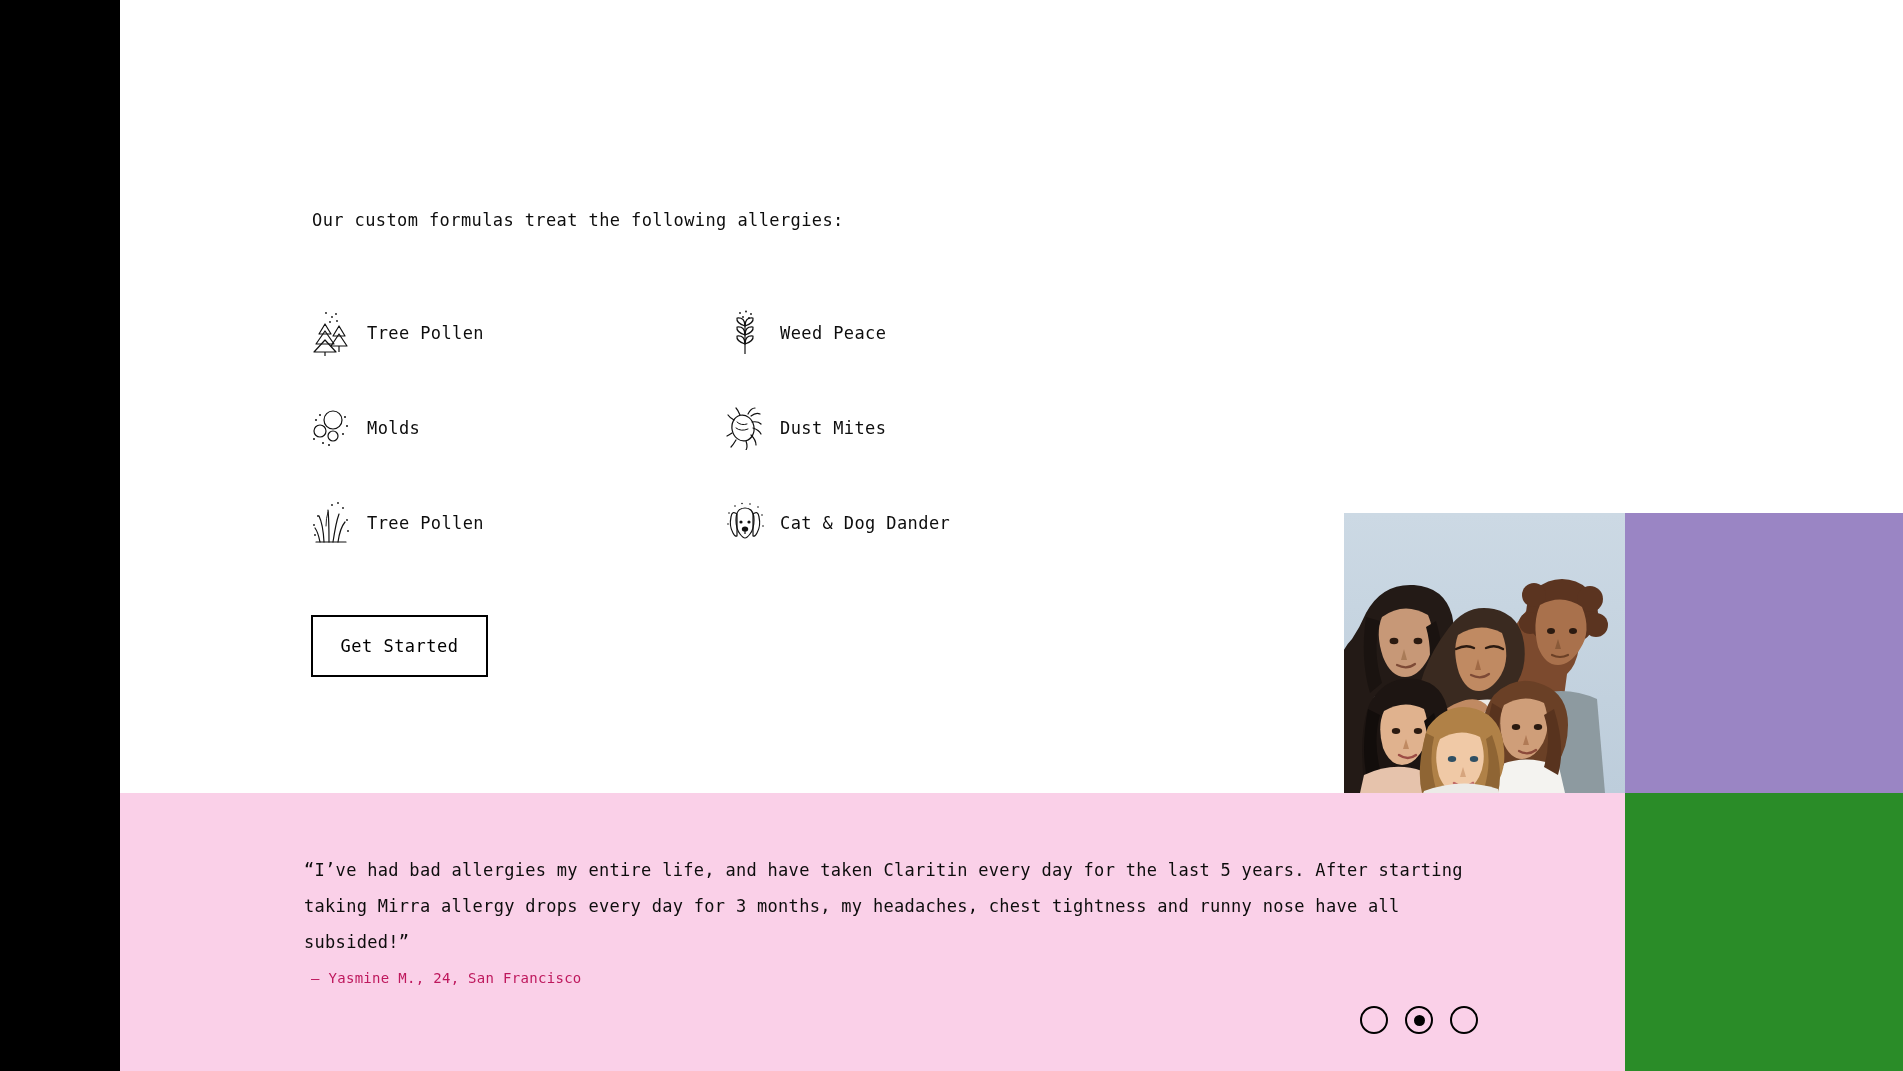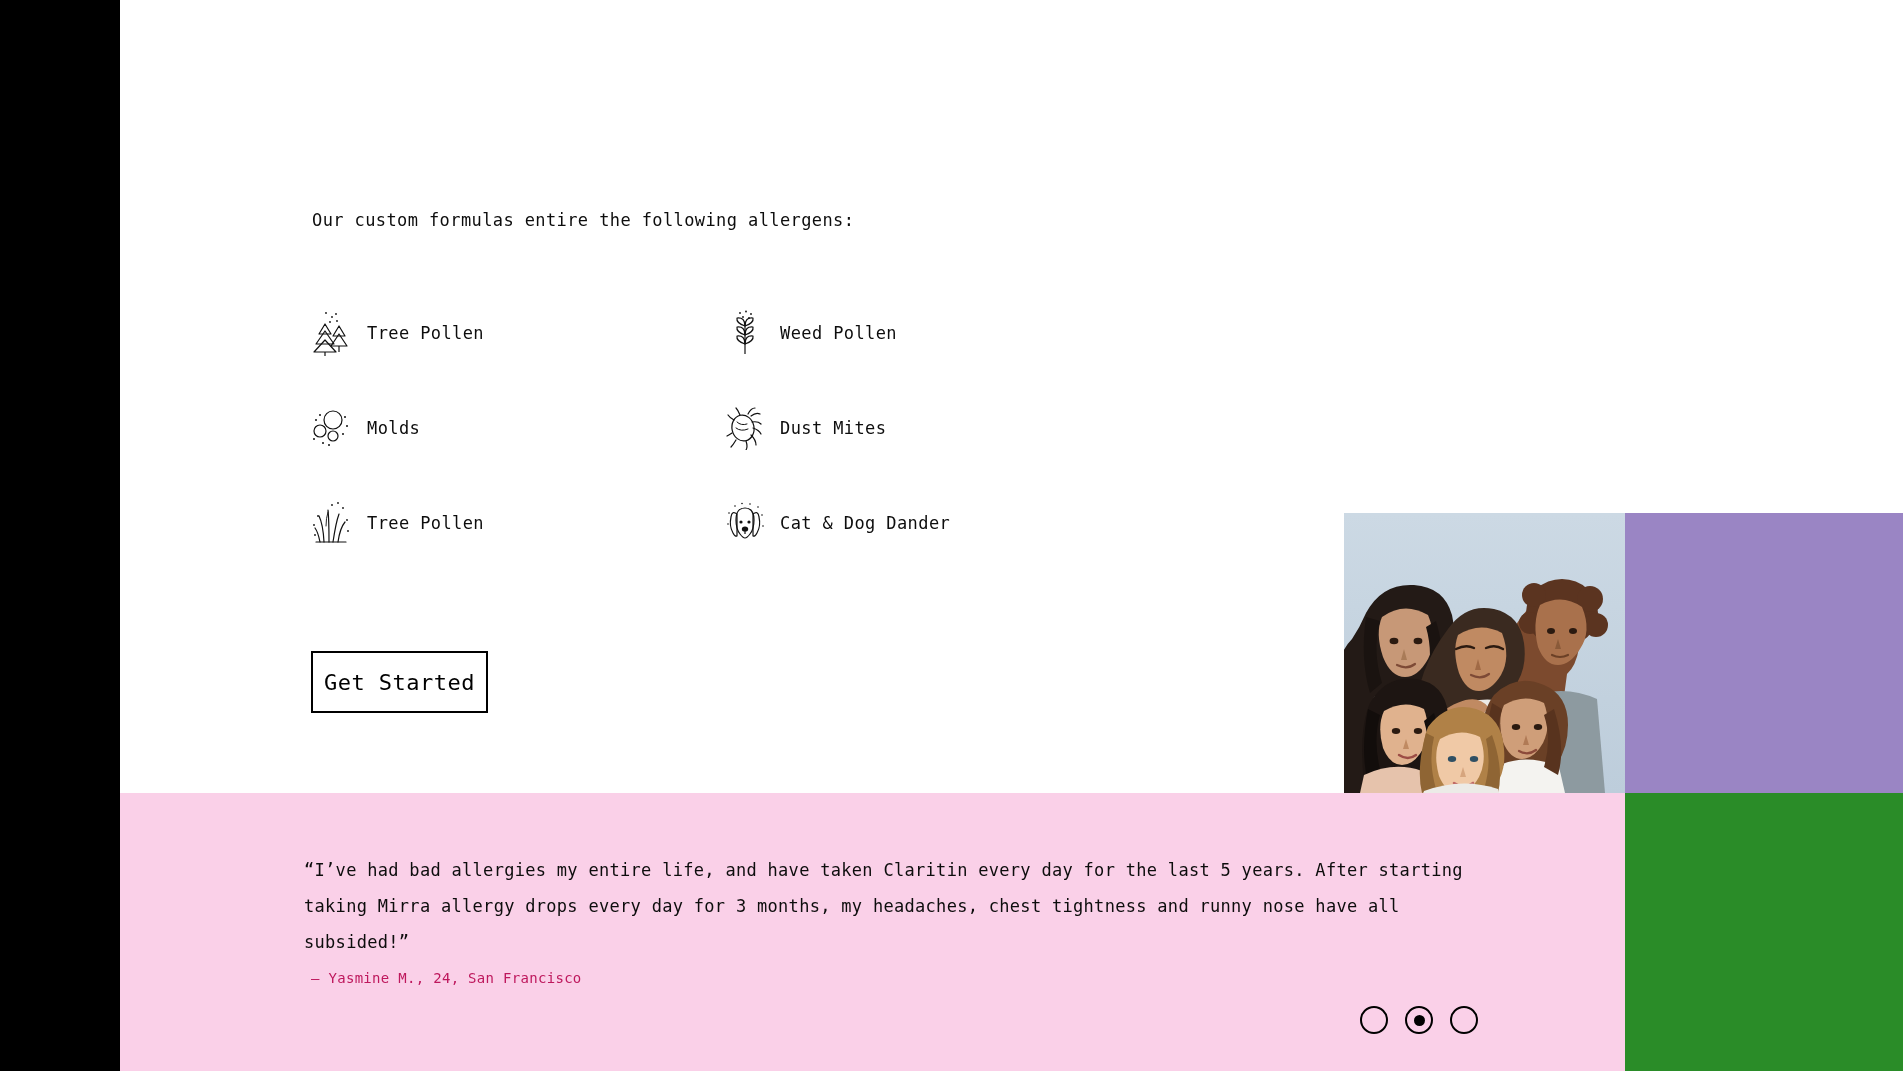--- a/index.html
+++ b/index.html
@@ -100,29 +100,29 @@
   .allergen-label {
     font-size: 17px;
     letter-spacing: 0.4px;
     color: #0d0d0d;
     white-space: nowrap;
   }
 
   
   .cta-button {
     position: absolute;
-    left: 311px; top: 651px;
+    left: 311px; top: 615px;
     width: 177px; height: 62px;
     border: 2px solid #000;
     background: #fff;
     display: flex;
     align-items: center;
     justify-content: center;
     font-family: inherit;
-    font-size: 22px;
+    font-size: 17px;
     letter-spacing: 0.5px;
     color: #000;
     cursor: pointer;
   }
 
   
   .testimonial-quote {
     position: absolute;
     left: 304px; top: 852px;
     width: 1160px;
@@ -244,21 +244,21 @@
         <path d="M119 254 l3 10h-6z" fill="#d6a57e"></path>
         <path d="M110 270 q10 7 19 0" stroke="#c06a66" stroke-width="2.6" fill="none" stroke-linecap="round"></path>
         <path d="M82 220 q-10 36 -4 60 l14 -4 q-8 -28 -2 -52z" fill="#8f6534"></path>
         <path d="M148 222 q12 34 6 58 l-14 -4 q8 -26 2 -50z" fill="#8f6534"></path>
         <path d="M80 278 q38 -14 74 -2 l2 8h-78z" fill="#ecebe7"></path>
       </g>
     </svg>
   </div>
 
 
-  <p class="subtitle">Our custom formulas entire the following allergens:</p>
+  <p class="subtitle">Our custom formulas treat the following allergies:</p>
 
   <div class="allergen-grid">
 
     <div class="allergen-item">
       <span class="allergen-icon">
         <svg width="40" height="46" viewBox="0 0 40 46" fill="none" stroke="#111" stroke-width="1.2" stroke-linejoin="round">
           <circle cx="14" cy="3" r="0.9" fill="#111" stroke="none"></circle>
           <circle cx="20" cy="7" r="0.9" fill="#111" stroke="none"></circle>
           <circle cx="24" cy="4" r="0.9" fill="#111" stroke="none"></circle>
           <circle cx="18" cy="12" r="0.9" fill="#111" stroke="none"></circle>
@@ -285,21 +285,21 @@
           <circle cx="21" cy="8" r="0.9" fill="#111" stroke="none"></circle>
           <path d="M17 14 v30"></path>
           <path d="M17 16 q-9 -3 -8 -8 q8 -1 8 8z"></path>
           <path d="M17 16 q9 -3 8 -8 q-8 -1 -8 8z"></path>
           <path d="M17 25 q-9 -3 -8 -8 q8 -1 8 8z"></path>
           <path d="M17 25 q9 -3 8 -8 q-8 -1 -8 8z"></path>
           <path d="M17 34 q-9 -3 -8 -8 q8 -1 8 8z"></path>
           <path d="M17 34 q9 -3 8 -8 q-8 -1 -8 8z"></path>
         </svg>
       </span>
-      <span class="allergen-label">Weed Pollen</span>
+      <span class="allergen-label">Weed Peace</span>
     </div>
 
     <div class="allergen-item">
       <span class="allergen-icon">
         <svg width="40" height="40" viewBox="0 0 40 40" fill="none" stroke="#111" stroke-width="1.2">
           <circle cx="21" cy="12" r="9"></circle>
           <circle cx="8" cy="23" r="6"></circle>
           <circle cx="21" cy="28" r="5"></circle>
           <circle cx="4" cy="12" r="1" fill="#111" stroke="none"></circle>
           <circle cx="8" cy="7" r="1" fill="#111" stroke="none"></circle>

